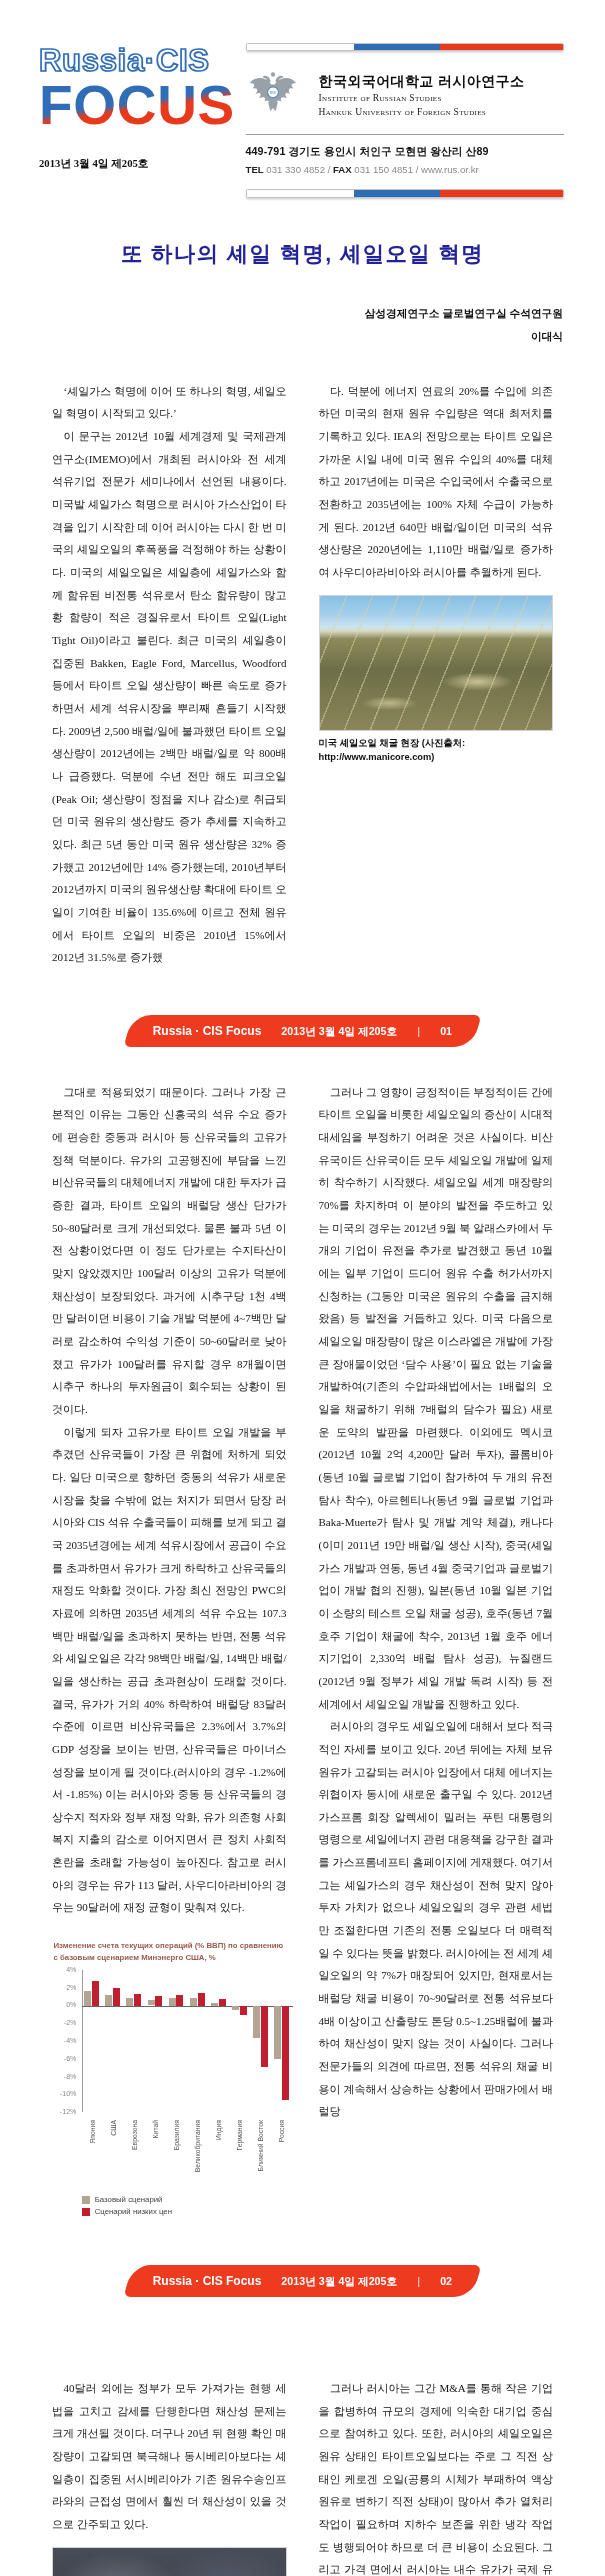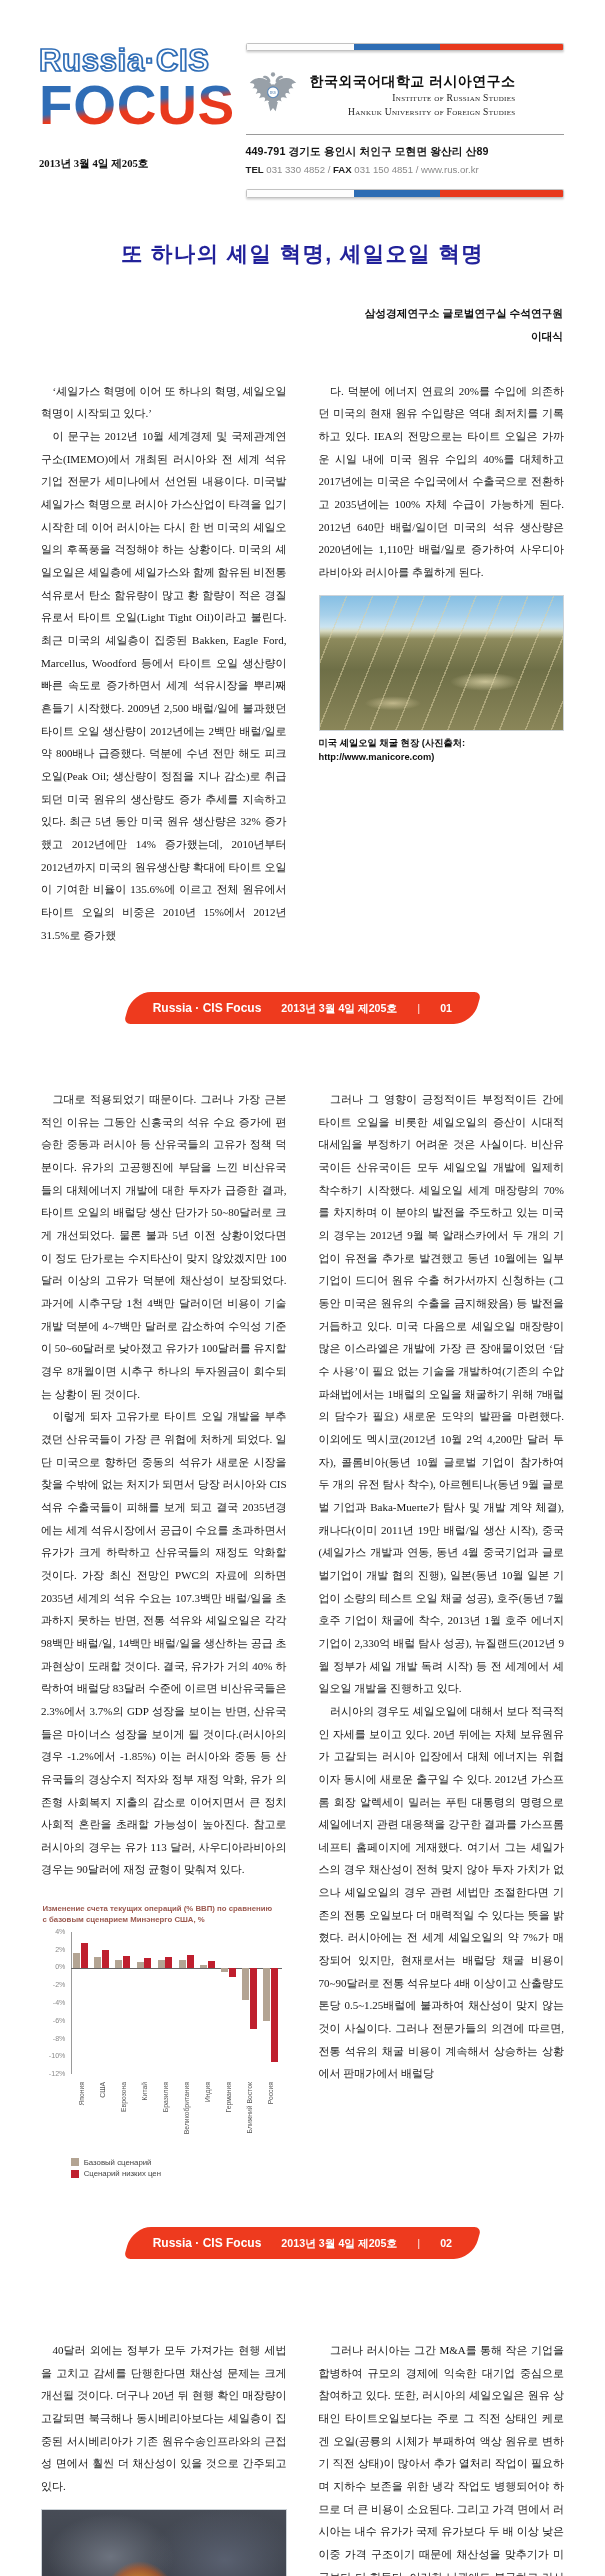--- a/index.html
+++ b/index.html
@@ -13,35 +13,35 @@
   .logo2{font-family:"Liberation Sans",sans-serif;font-weight:700;font-size:55px;letter-spacing:0.7px;line-height:.95;
          background:linear-gradient(172deg,#2f6db6 0 45%,#e8391d 55% 100%);
          -webkit-background-clip:text;background-clip:text;color:transparent;}
   .issue-date{margin-top:26px;font:bold 10.7px "Liberation Serif",serif;color:#111;}
   .institute-block{width:330px;}
   .tricolor{display:flex;height:6.4px;border:0.7px solid #c2c2c2;border-radius:1.4px;overflow:hidden;
             box-shadow:0 1.4px 2.1px rgba(0,0,0,.18);}
   .tricolor .w{flex:0 0 34%;background:#fdfdfd;}
   .tricolor .b{flex:0 0 27%;background:#2e6db4;}
   .tricolor .r{flex:1;background:#e8391d;}
-  .inst-main{display:flex;align-items:center;gap:10px;margin:17px 0 10px;text-align:right;}
+  .inst-main{display:flex;align-items:center;gap:19px;margin:17px 0 10px;}
   .inst-kr{font-family:"Liberation Sans",sans-serif;font-weight:800;font-size:14px;color:#0d0d0d;letter-spacing:0.4px;}
   .inst-en{font-family:"Liberation Serif",serif;font-variant:small-caps;font-size:9.6px;color:#1c1c1c;letter-spacing:0.3px;line-height:1.45;}
   .inst-rule{height:0.7px;background:#9a9a9a;margin:2.8px 0 10px;}
   .inst-address{font-family:Liberation Sans, sans-serif;font-weight:800;font-size:10.7px;color:#141414;letter-spacing:0.1px;}
   .inst-contact{margin-top:5px;font-family:"Liberation Sans",sans-serif;font-size:9.6px;color:#8a8a8a;}
   .inst-contact .lbl{font-weight:800;color:#222;}
   .institute-block .tricolor.bottom{margin-top:14.2px;}
   
   .title{margin:41px 28.5px 0;text-align:center;font-family:"Liberation Sans",sans-serif;
          font-weight:900;font-size:21.4px;letter-spacing:1.4px;color:#22229a;}
   .author{margin:34px 42px 0;text-align:right;font-family:"Liberation Sans",sans-serif;font-weight:800;
           font-size:10.7px;color:#111;line-height:2.2;}
   
-  .cols{display:flex;gap:32px;padding:0 41px;margin-top:31px;position:relative;z-index:1;}
+  .cols{display:flex;gap:32px;padding:0 52px;margin-top:31px;position:relative;z-index:1;}
   .col{flex:1;min-width:0;}
   .body-p{margin:0;text-indent:1.05em;font:11px/2.06 "Liberation Serif",serif;text-align:justify;color:#161616;}
   
   .fig{margin:11.4px 0 2.8px;}
   .fig-img{border:0.7px solid #cdd3d8;}
   .fig-img.aerial{height:134px;background:
       radial-gradient(ellipse 50px 13px at 68% 64%,rgba(223,214,170,.8),transparent 70%),
       radial-gradient(ellipse 40px 10px at 30% 80%,rgba(214,203,158,.75),transparent 70%),
       repeating-linear-gradient(112deg,rgba(219,208,164,.5) 0 1.4px,transparent 1.4px 24px),
       linear-gradient(180deg,#86bfe4 0%,#a6d0ea 14%,#cae3f1 23%,#d9dcc4 26%,#8d8a5c 32%,#6e6f47 55%,#7c7a50 78%,#8a8659 100%);}
@@ -147,21 +147,21 @@
 
   <div class="pagebar">
     <div class="inner">
       <span class="brand">Russia · CIS Focus</span>
       <span class="issue">2013년 3월 4일 제205호</span>
       <span class="sep">|</span>
       <span class="pageno">01</span>
     </div>
   </div>
 
-  <section class="cols" style="margin-top:64px">
+  <section class="cols" style="margin-top:34px">
     <div class="col">
       <p class="body-p">그대로 적용되었기 때문이다. 그러나 가장 근본적인 이유는 그동안 신흥국의 석유 수요 증가에 편승한 중동과 러시아 등 산유국들의 고유가 정책 덕분이다. 유가의 고공행진에 부담을 느낀 비산유국들의 대체에너지 개발에 대한 투자가 급증한 결과, 타이트 오일의 배럴당 생산 단가가 50~80달러로 크게 개선되었다. 물론 불과 5년 이전 상황이었다면 이 정도 단가로는 수지타산이 맞지 않았겠지만 100달러 이상의 고유가 덕분에 채산성이 보장되었다. 과거에 시추구당 1천 4백만 달러이던 비용이 기술 개발 덕분에 4~7백만 달러로 감소하여 수익성 기준이 50~60달러로 낮아졌고 유가가 100달러를 유지할 경우 8개월이면 시추구 하나의 투자원금이 회수되는 상황이 된 것이다.</p>
       <p class="body-p">이렇게 되자 고유가로 타이트 오일 개발을 부추겼던 산유국들이 가장 큰 위협에 처하게 되었다. 일단 미국으로 향하던 중동의 석유가 새로운 시장을 찾을 수밖에 없는 처지가 되면서 당장 러시아와 CIS 석유 수출국들이 피해를 보게 되고 결국 2035년경에는 세계 석유시장에서 공급이 수요를 초과하면서 유가가 크게 하락하고 산유국들의 재정도 악화할 것이다. 가장 최신 전망인 PWC의 자료에 의하면 2035년 세계의 석유 수요는 107.3백만 배럴/일을 초과하지 못하는 반면, 전통 석유와 셰일오일은 각각 98백만 배럴/일, 14백만 배럴/일을 생산하는 공급 초과현상이 도래할 것이다. 결국, 유가가 거의 40% 하락하여 배럴당 83달러 수준에 이르면 비산유국들은 2.3%에서 3.7%의 GDP 성장을 보이는 반면, 산유국들은 마이너스 성장을 보이게 될 것이다.(러시아의 경우 -1.2%에서 -1.85%) 이는 러시아와 중동 등 산유국들의 경상수지 적자와 정부 재정 악화, 유가 의존형 사회복지 지출의 감소로 이어지면서 큰 정치 사회적 혼란을 초래할 가능성이 높아진다. 참고로 러시아의 경우는 유가 113 달러, 사우디아라비아의 경우는 90달러에 재정 균형이 맞춰져 있다.</p>
       <div class="chart">
         <div class="chart-title">Изменение счета текущих операций (% ВВП) по сравнению с базовым сценарием Минэнерго США, %</div>
         <div class="chart-plot" style="position: relative; height: 221px; width: 239px;">
             <div style="position: absolute; left: 0px; width: 23px; top: -4.3px; text-align: right; font: 7.1px &quot;Liberation Sans&quot;, sans-serif; color: rgb(138, 138, 138);">4%</div>
             <div style="position: absolute; left: 0px; width: 23px; top: 13.5px; text-align: right; font: 7.1px &quot;Liberation Sans&quot;, sans-serif; color: rgb(138, 138, 138);">2%</div>
             <div style="position: absolute; left: 0px; width: 23px; top: 31px; text-align: right; font: 7.1px &quot;Liberation Sans&quot;, sans-serif; color: rgb(138, 138, 138);">0%</div>
             <div style="position: absolute; left: 0px; width: 23px; top: 49px; text-align: right; font: 7.1px &quot;Liberation Sans&quot;, sans-serif; color: rgb(138, 138, 138);">-2%</div>

